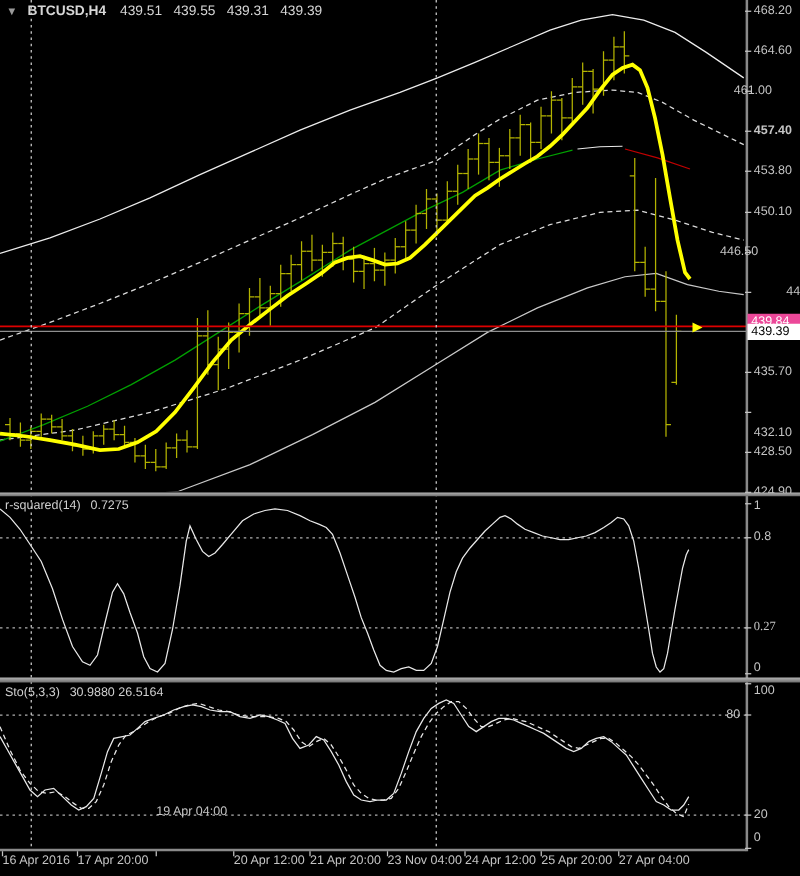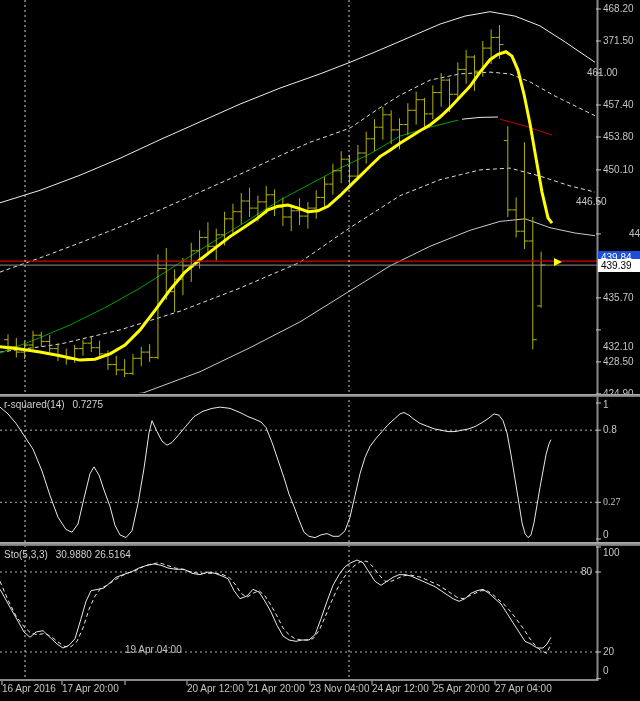--- a/index.html
+++ b/index.html
@@ -9,21 +9,21 @@
   .header{position:absolute;left:5px;top:3px;color:#d6d6d6;font-size:11px;white-space:nowrap;z-index:5;}
   .header .tri{color:#9a9a9a;font-size:9px;margin-right:5px;}
   .header .sym{font-weight:bold;margin-right:8px;}
   .header .val{margin-right:6px;}
   .indlab{position:absolute;left:4px;color:#cfcfcf;font-size:10px;white-space:nowrap;z-index:5;}
   .indlab .nm{margin-right:5px;}
   .axlab{position:absolute;color:#c4c4c4;font-size:10px;height:12px;line-height:12px;white-space:nowrap;z-index:4;}
   .sep{position:absolute;left:0;width:640px;background:linear-gradient(#b4b4b4,#6e6e6e);z-index:6;}
   .badge{position:absolute;left:598px;width:42px;height:13px;font-size:10px;line-height:13px;
          padding-left:3px;box-sizing:border-box;white-space:nowrap;}
-  .badge.ask{background:#1d4ed8;color:#ffffff;top:251px;z-index:2;}
+  .badge.ask{background:#ec4899;color:#ffffff;top:251px;z-index:2;}
   .badge.bid{background:#ffffff;color:#000000;top:259px;z-index:3;}
 </style>
 </head>
 <body>
 
 <div class="screen">
 
   <svg id="cv" width="640" height="701" viewBox="0 0 640 701">
       <defs>
         <clipPath id="cpM">
@@ -287,23 +287,23 @@
       <line x1="187" y1="681" x2="187" y2="685" stroke="#c4c4c4" stroke-width="1"></line>
       <line x1="248" y1="681" x2="248" y2="685" stroke="#c4c4c4" stroke-width="1"></line>
       <line x1="310" y1="681" x2="310" y2="685" stroke="#c4c4c4" stroke-width="1"></line>
       <line x1="372" y1="681" x2="372" y2="685" stroke="#c4c4c4" stroke-width="1"></line>
       <line x1="433" y1="681" x2="433" y2="685" stroke="#c4c4c4" stroke-width="1"></line>
       <line x1="495" y1="681" x2="495" y2="685" stroke="#c4c4c4" stroke-width="1"></line>
     </svg>
 
   <div id="labels">
       <div class="axlab" style="left: 603px; top: 3px;">468.20</div>
-      <div class="axlab" style="left: 603px; top: 35px;">371.50</div>
+      <div class="axlab" style="left: 603px; top: 35px;">464.60</div>
       <div class="axlab" style="left: 587px; top: 67.0001px;">461.00</div>
-      <div class="axlab" style="left: 603px; top: 99.0001px;">457.40</div>
+      <div class="axlab" style="left: 603px; top: 99.0001px; font-weight: bold;">457.40</div>
       <div class="axlab" style="left: 603px; top: 131px;">453.80</div>
       <div class="axlab" style="left: 603px; top: 163.889px;">450.10</div>
       <div class="axlab" style="left: 576px; top: 195.889px;">446.50</div>
       <div class="axlab" style="left: 603px; top: 227.889px; margin-left: 26px;">442.90</div>
       <div class="axlab" style="left: 603px; top: 291.889px;">435.70</div>
       <div class="axlab" style="left: 603px; top: 341px;">432.10</div>
       <div class="axlab" style="left: 603px; top: 355.889px;">428.50</div>
       <div class="axlab" style="left: 603px; top: 387.889px;">424.90</div>
       <div class="axlab" style="left: 603px; top: 399px;">1</div>
       <div class="axlab" style="left: 603px; top: 424.2px;">0.8</div>
@@ -317,20 +317,28 @@
       <div class="axlab" style="left: 62px; top: 683px;">17 Apr 20:00</div>
       <div class="axlab" style="left: 125px; top: 644px;">19 Apr 04:00</div>
       <div class="axlab" style="left: 187px; top: 683px;">20 Apr 12:00</div>
       <div class="axlab" style="left: 248px; top: 683px;">21 Apr 20:00</div>
       <div class="axlab" style="left: 310px; top: 683px;">23 Nov 04:00</div>
       <div class="axlab" style="left: 372px; top: 683px;">24 Apr 12:00</div>
       <div class="axlab" style="left: 433px; top: 683px;">25 Apr 20:00</div>
       <div class="axlab" style="left: 495px; top: 683px;">27 Apr 04:00</div>
     </div>
 
+  <div class="header">
+    <span class="tri">▼</span>
+    <span class="sym">BTCUSD,H4</span>
+    <span class="val">439.51</span>
+    <span class="val">439.55</span>
+    <span class="val">439.31</span>
+    <span class="val">439.39</span>
+  </div>
 
   <div class="indlab" style="top:399px">
     <span class="nm">r-squared(14)</span>
     <span>0.7275</span>
   </div>
 
   <div class="indlab" style="top:549px">
     <span class="nm">Sto(5,3,3)</span>
     <span>30.9880 26.5164</span>
   </div>

